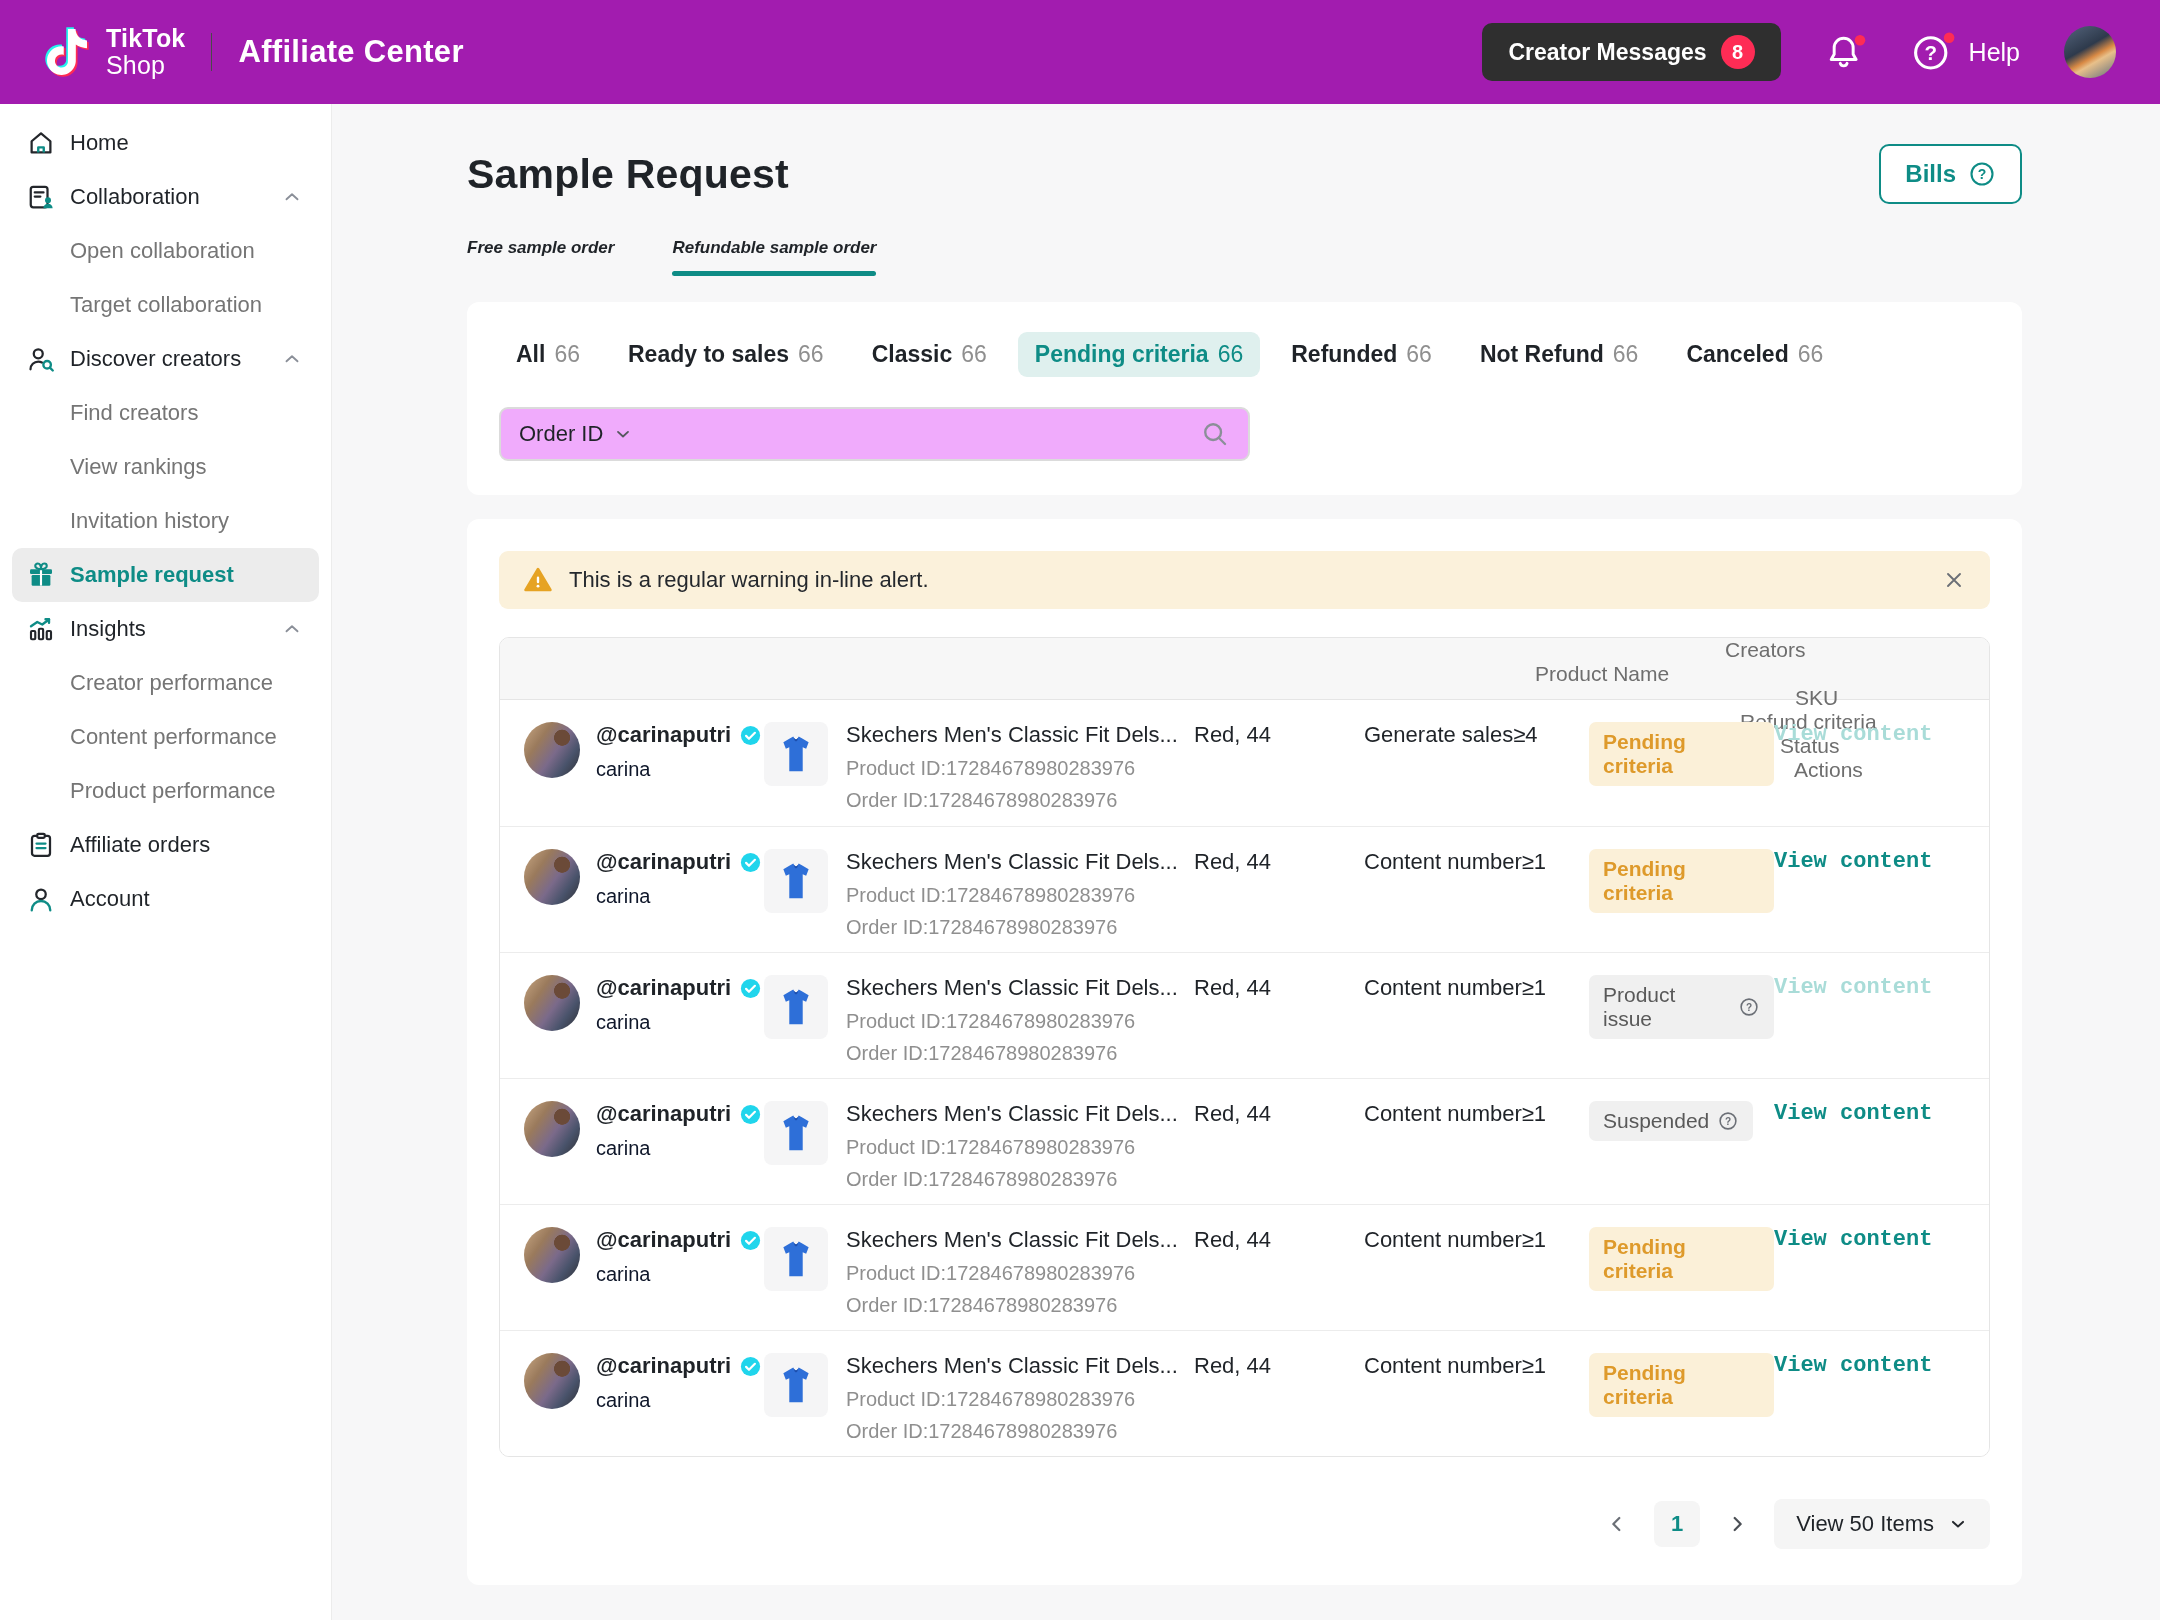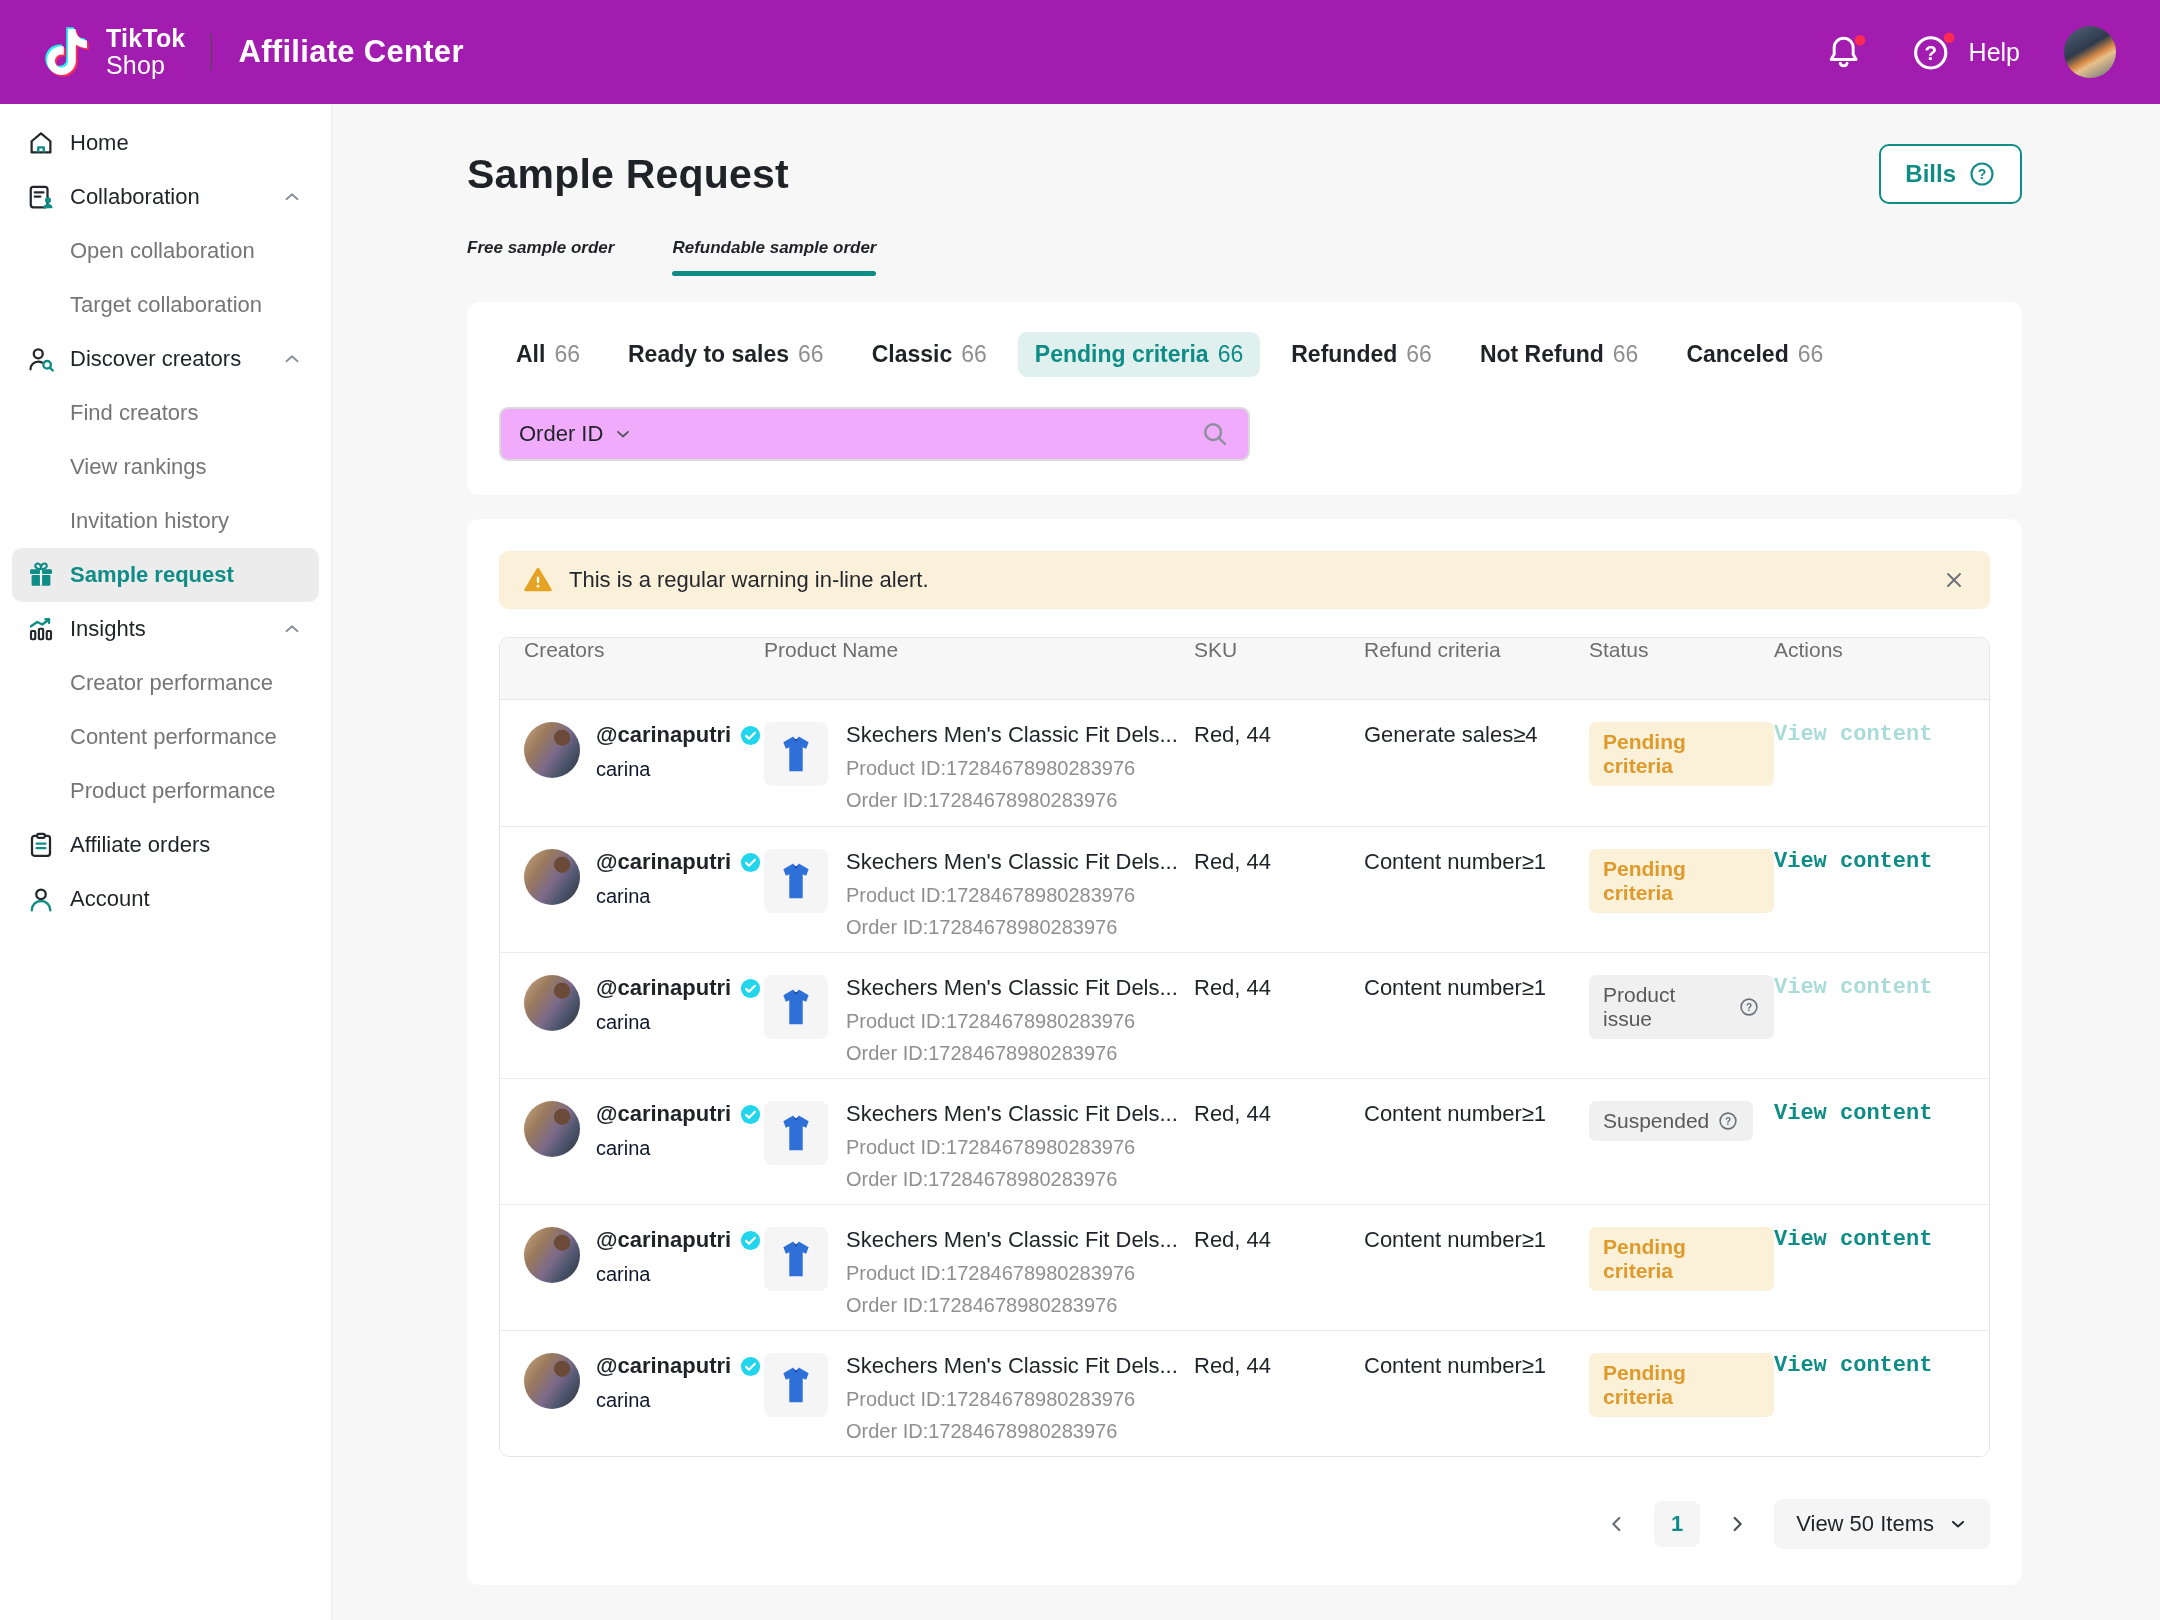--- a/index.html
+++ b/index.html
@@ -74,21 +74,21 @@
   .search-key{font-size:22px;color:var(--ink);display:flex;align-items:center;gap:10px;cursor:pointer;}
   .search-ic{margin-left:auto;display:flex;cursor:pointer;}
 
   
   .alert{height:58px;background:var(--warn-bg);border-radius:9px;display:flex;align-items:center;padding:0 24px;gap:16px;}
   .alert-msg{font-size:22px;color:#24282d;}
   .alert-close{margin-left:auto;background:none;border:none;cursor:pointer;display:flex;}
 
   
   .table{margin-top:28px;border:1px solid var(--line);border-radius:10px;overflow:hidden;}
-  .thead{display:flex;background:#F7F7F7;height:62px;align-items:flex-start;border-bottom:1px solid var(--line);padding:0 24px;}
+  .thead{display:flex;background:#F7F7F7;height:62px;align-items:flex-end;border-bottom:1px solid var(--line);padding:0 24px;flex-direction:column;}
   .th{font-size:21px;color:#6E6E6E;}
   .trow{display:flex;height:126px;padding:22px 24px 0;background:#fff;}
   .trow + .trow{border-top:1px solid #ECECEC;}
   .c0{width:240px;flex:none;}
   .c1{width:430px;flex:none;}
   .c2{width:170px;flex:none;}
   .c3{width:225px;flex:none;}
   .c4{width:185px;flex:none;}
   .c5{width:171px;flex:none;}
 
@@ -138,20 +138,24 @@
     </svg>
     <div class="logo-text">
       <div>TikTok</div>
       <div class="shop">Shop</div>
     </div>
   </div>
   <div class="logo-divider"></div>
   <div class="app-title">Affiliate Center</div>
 
   <div class="topbar-right">
+    <button class="cm-btn">
+      <span>Creator Messages</span>
+      <span class="cm-badge">8</span>
+    </button>
     <button class="icon-btn">
       <svg width="42" height="40" viewBox="0 0 27 24">
         <path d="M12 3.2c-3.4 0-6.1 2.7-6.1 6.1v4.2L4 16.8h16L18.1 13.5V9.3c0-3.4-2.7-6.1-6.1-6.1z" fill="none" stroke="#fff" stroke-width="1.9" stroke-linejoin="round"></path>
         <path d="M9.8 19.3a2.3 2.3 0 0 0 4.4 0" fill="none" stroke="#fff" stroke-width="1.9" stroke-linecap="round"></path>
         <circle cx="22.5" cy="4.5" r="3.4" fill="#FE2C55"></circle>
       </svg>
     </button>
     <button class="icon-btn">
       <svg width="46" height="42" viewBox="0 0 28 25">
         <circle cx="12" cy="13" r="9.2" fill="none" stroke="#fff" stroke-width="1.9"></circle>

